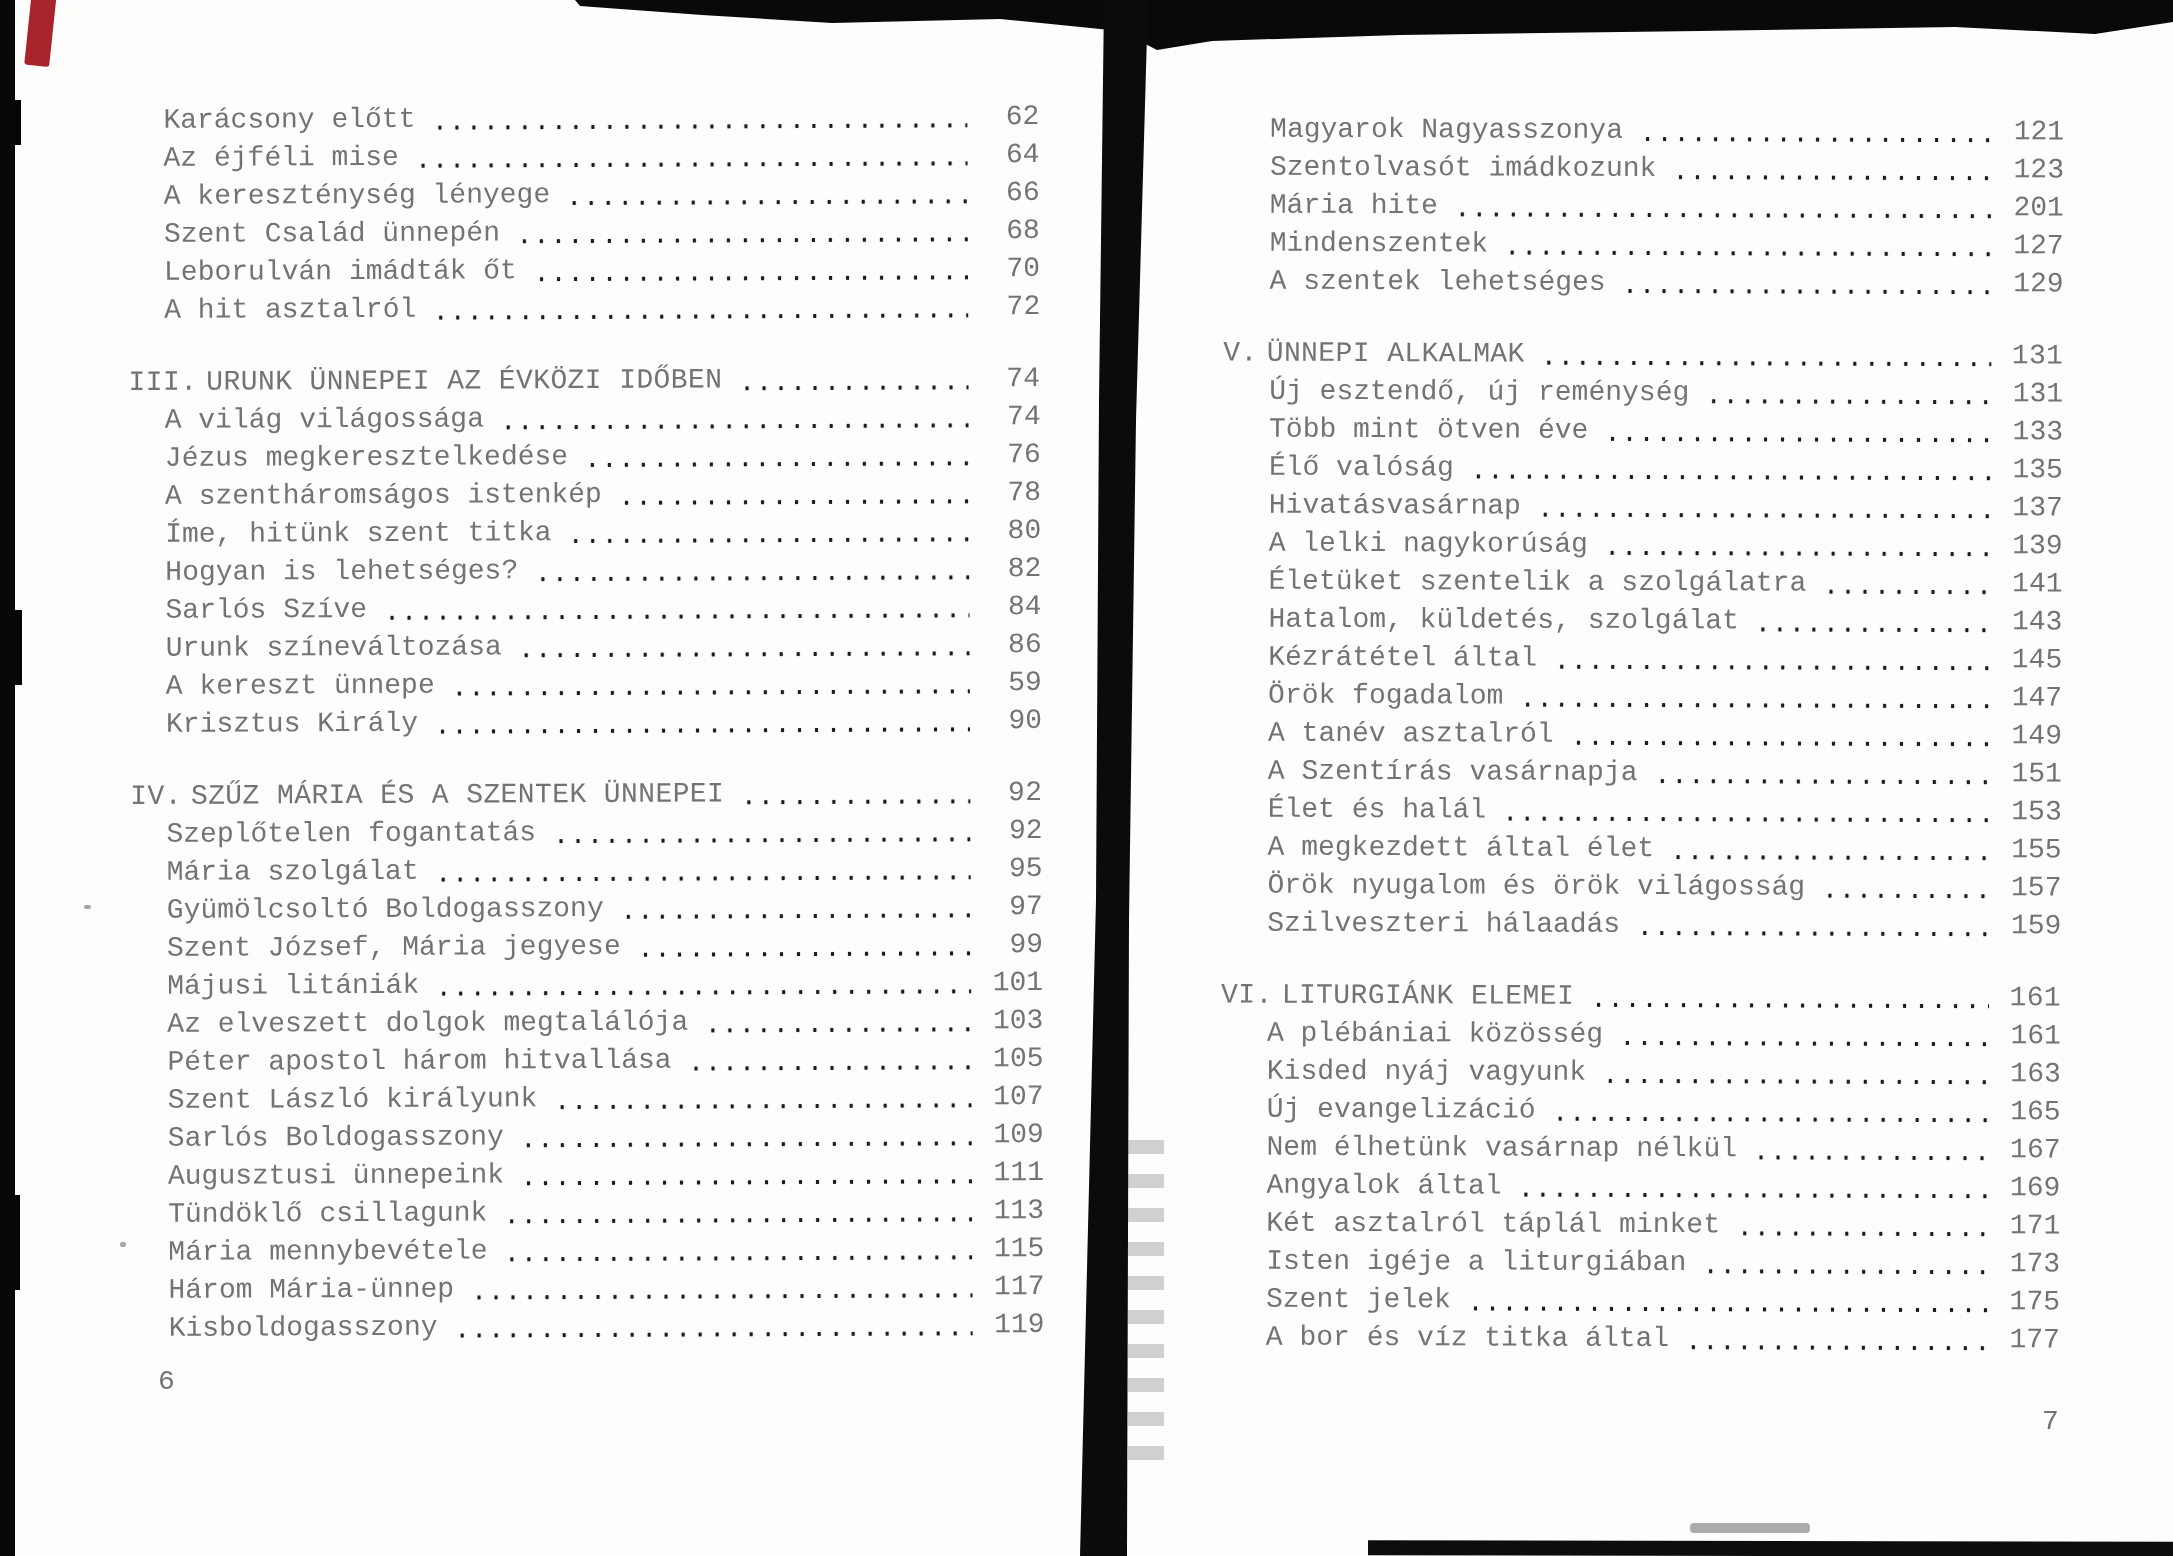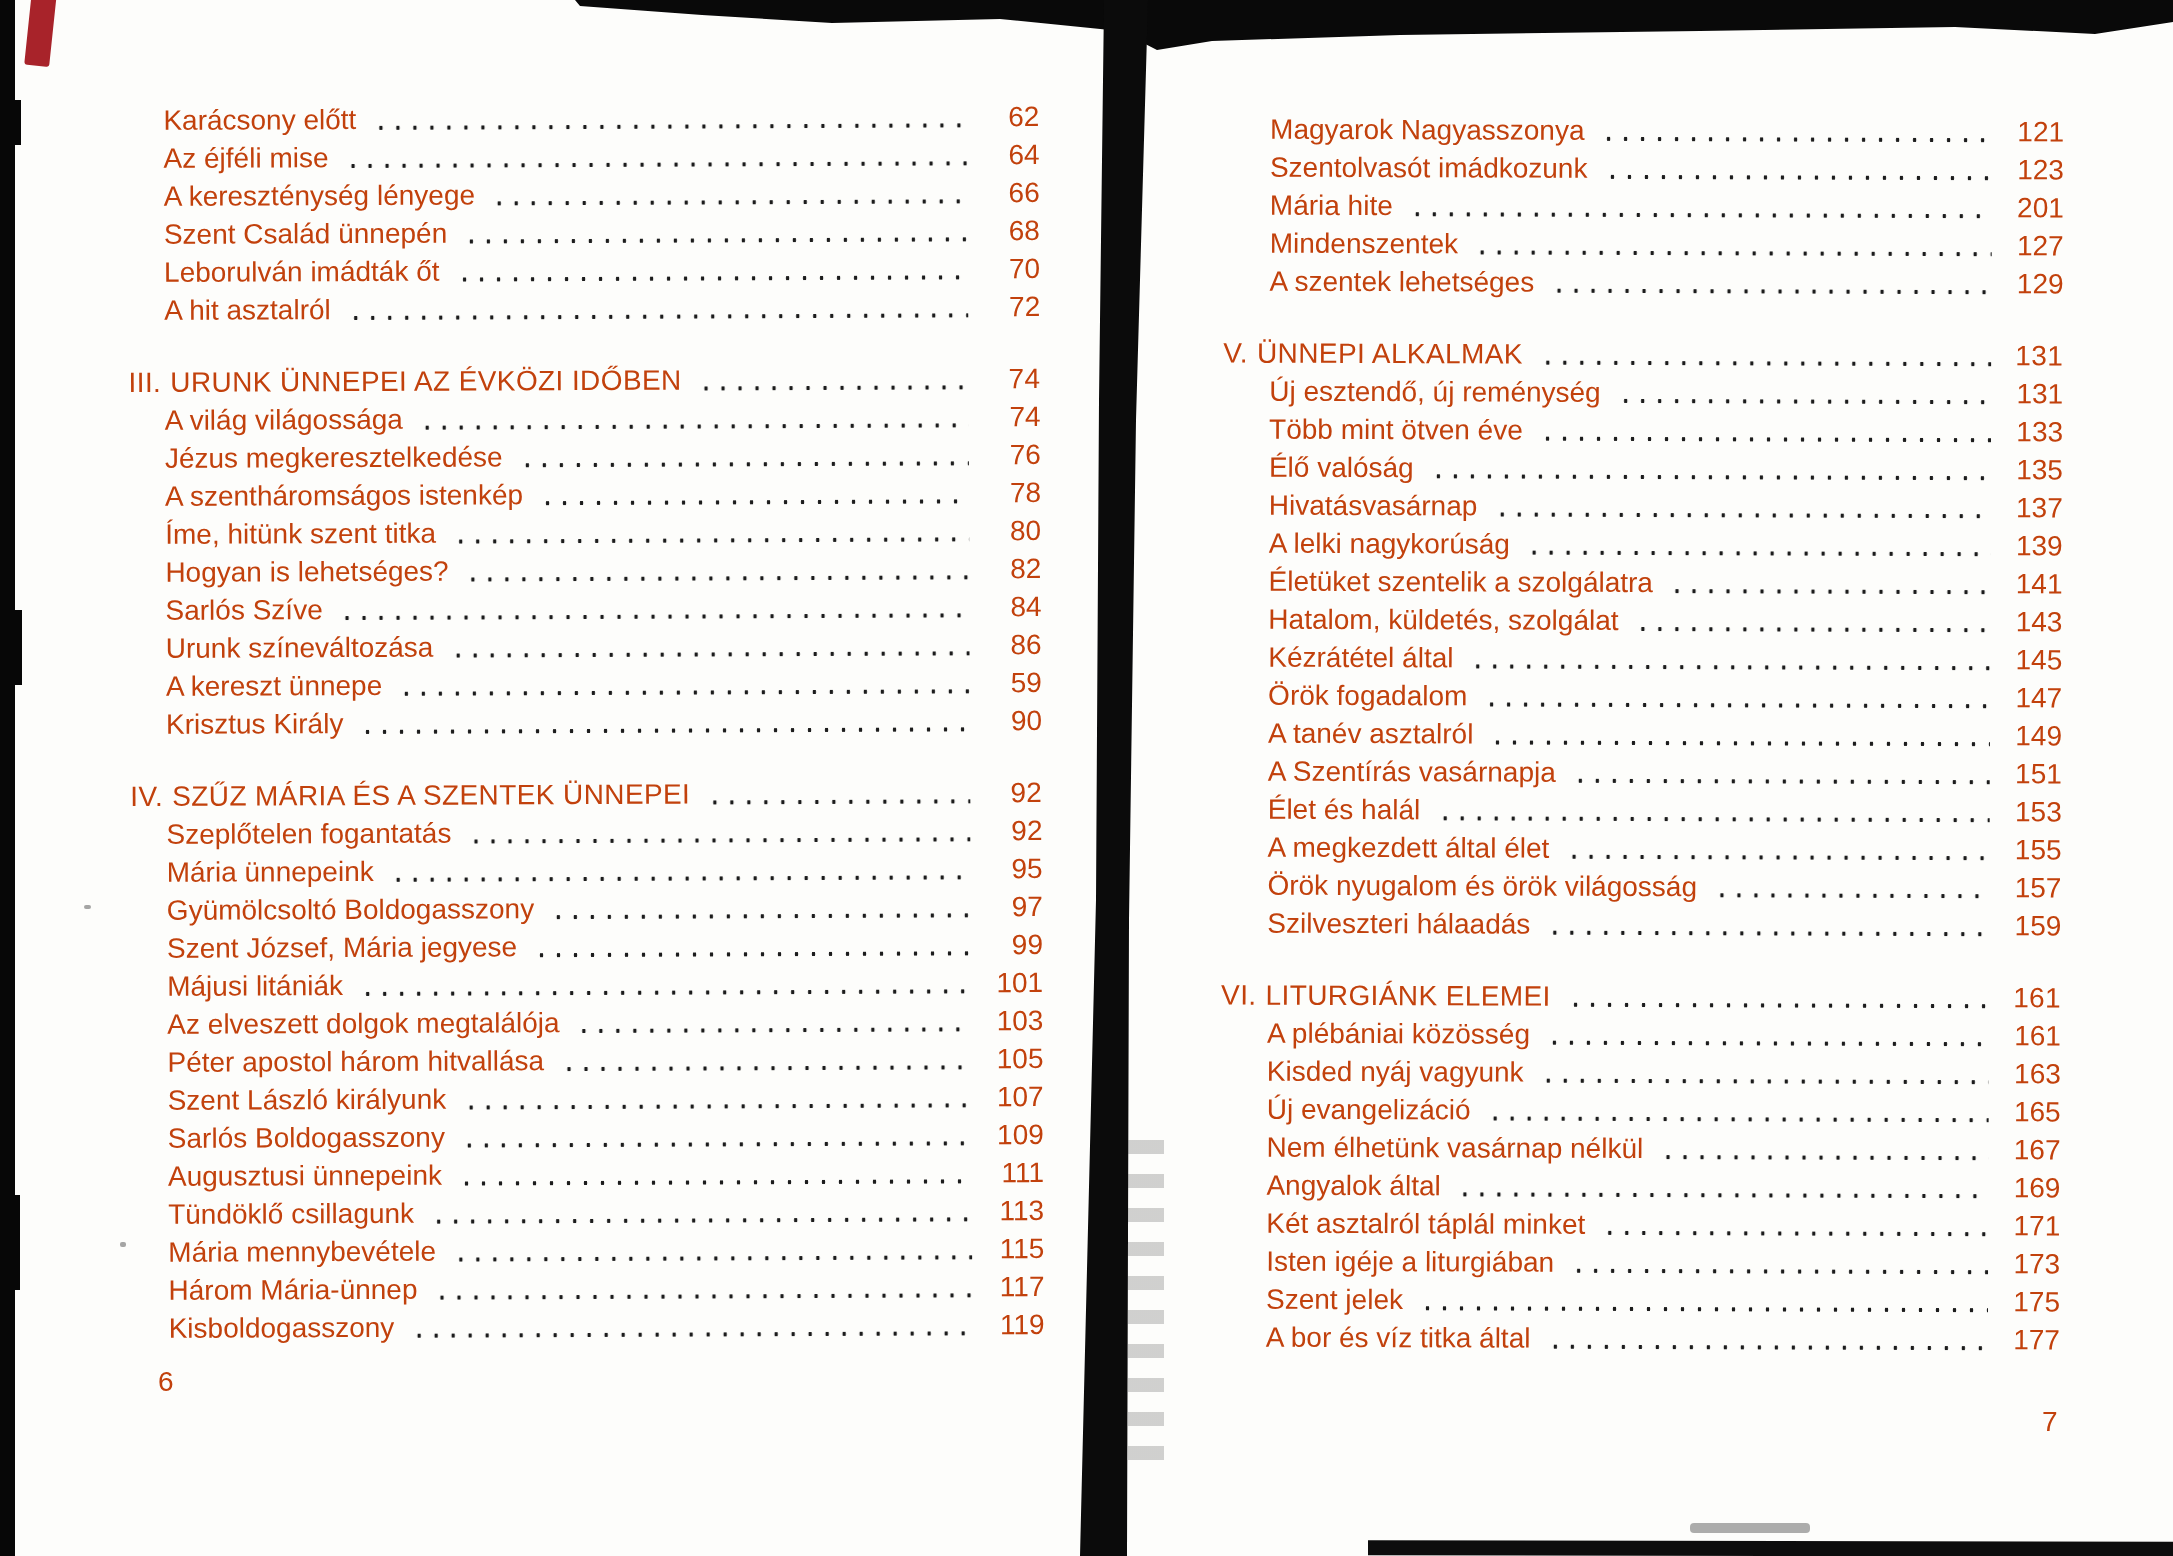--- a/index.html
+++ b/index.html
@@ -1,22 +1,22 @@
 <!DOCTYPE html>
 <html><head>
 <meta charset="utf-8">
 <style>
   html,body{margin:0;padding:0;background:#ffffff;}
   #scan{
     position:relative;
     width:2173px;height:1556px;
     background:#fdfdfb;
     overflow:hidden;
-    font-family:Liberation Sans, sans-serif;
-    color:#c2410c;
+    font-family:Liberation Mono, monospace;
+    color:#737373;
   }
 
   
   .edge-strip-left{position:absolute;left:0;top:0;width:15px;height:1556px;background:#070707;}
   .edge-bump{position:absolute;background:#070707;}
   .top-band{
     position:absolute;left:0;top:0;width:2173px;height:64px;background:#090909;
     clip-path:polygon(575px 0px,2173px 0px,2173px 22px,2095px 34px,1955px 27px,1700px 31px,1400px 35px,1212px 41px,1157px 50px,1120px 31px,1000px 19px,832px 23px,702px 15px,580px 6px);
   }
   .gutter{
@@ -152,21 +152,21 @@
             <span class="heading-title">SZŰZ MÁRIA ÉS A SZENTEK ÜNNEPEI</span>
             <span class="dot-leader"></span>
             <span class="row-page">92</span>
           </div>
           <div class="toc-row item">
             <span class="row-title">Szeplőtelen fogantatás</span>
             <span class="dot-leader"></span>
             <span class="row-page">92</span>
           </div>
           <div class="toc-row item">
-            <span class="row-title">Mária ünnepeink</span>
+            <span class="row-title">Mária szolgálat</span>
             <span class="dot-leader"></span>
             <span class="row-page">95</span>
           </div>
           <div class="toc-row item">
             <span class="row-title">Gyümölcsoltó Boldogasszony</span>
             <span class="dot-leader"></span>
             <span class="row-page">97</span>
           </div>
           <div class="toc-row item">
             <span class="row-title">Szent József, Mária jegyese</span>

